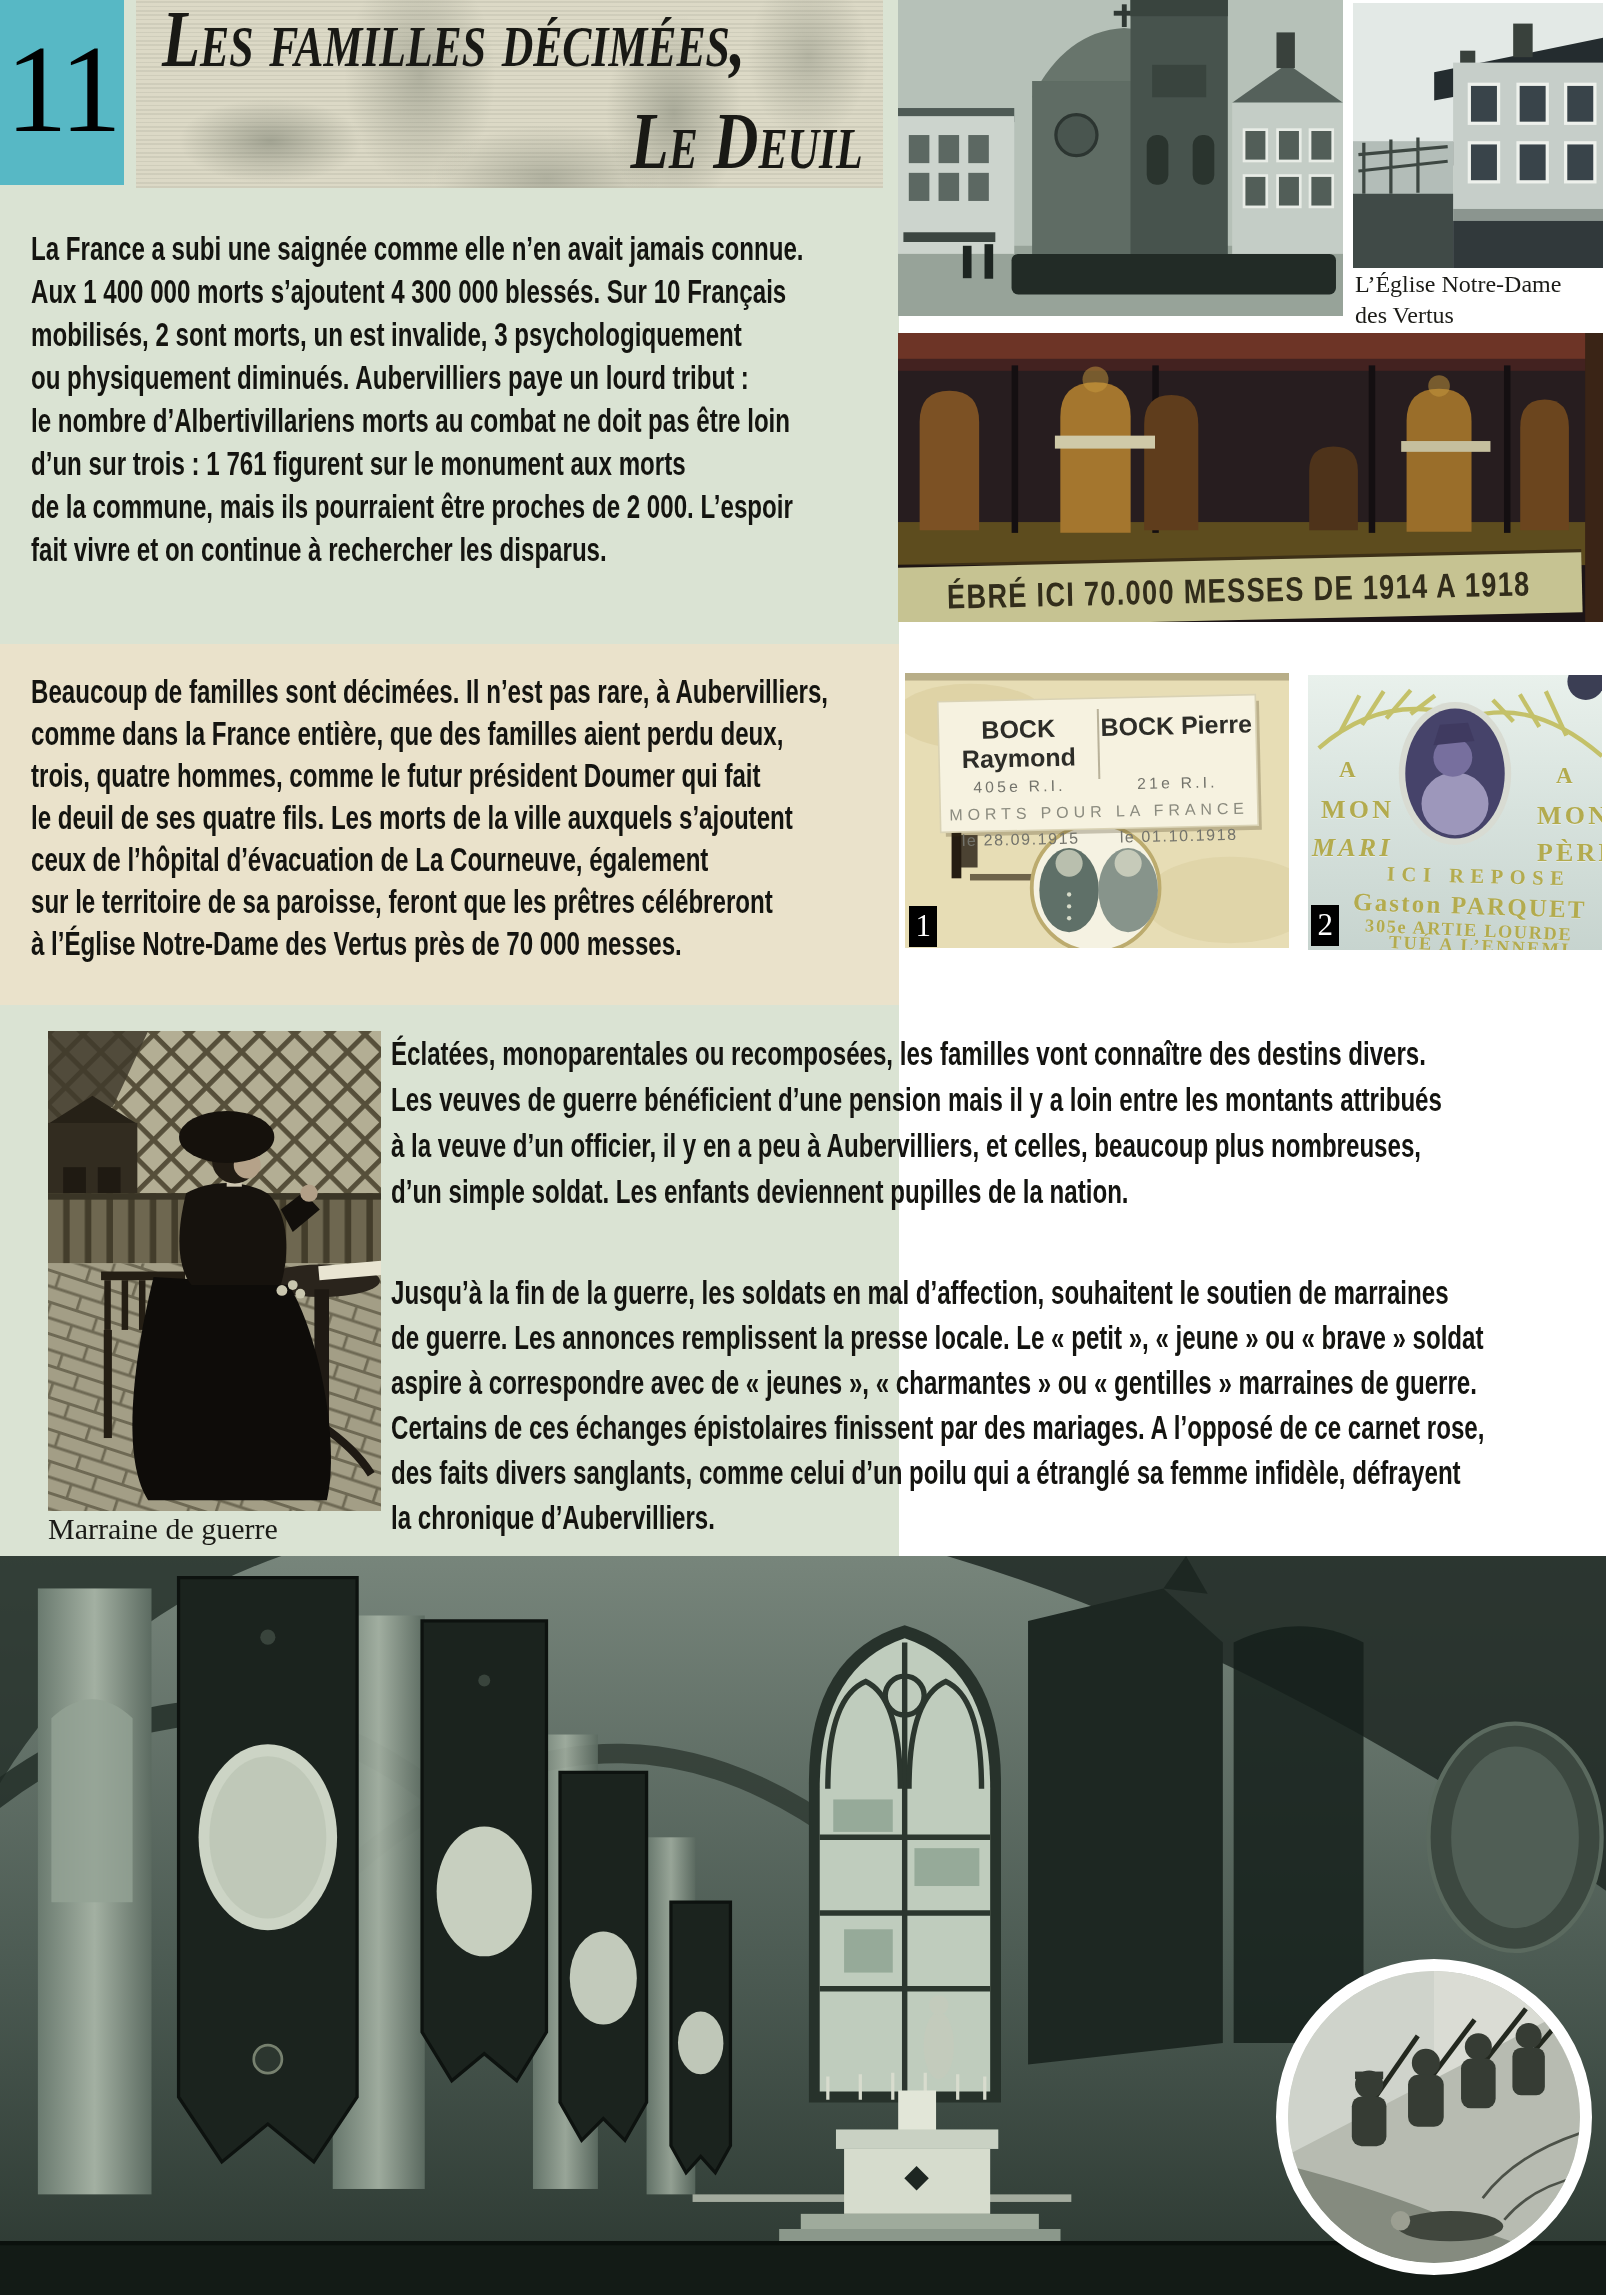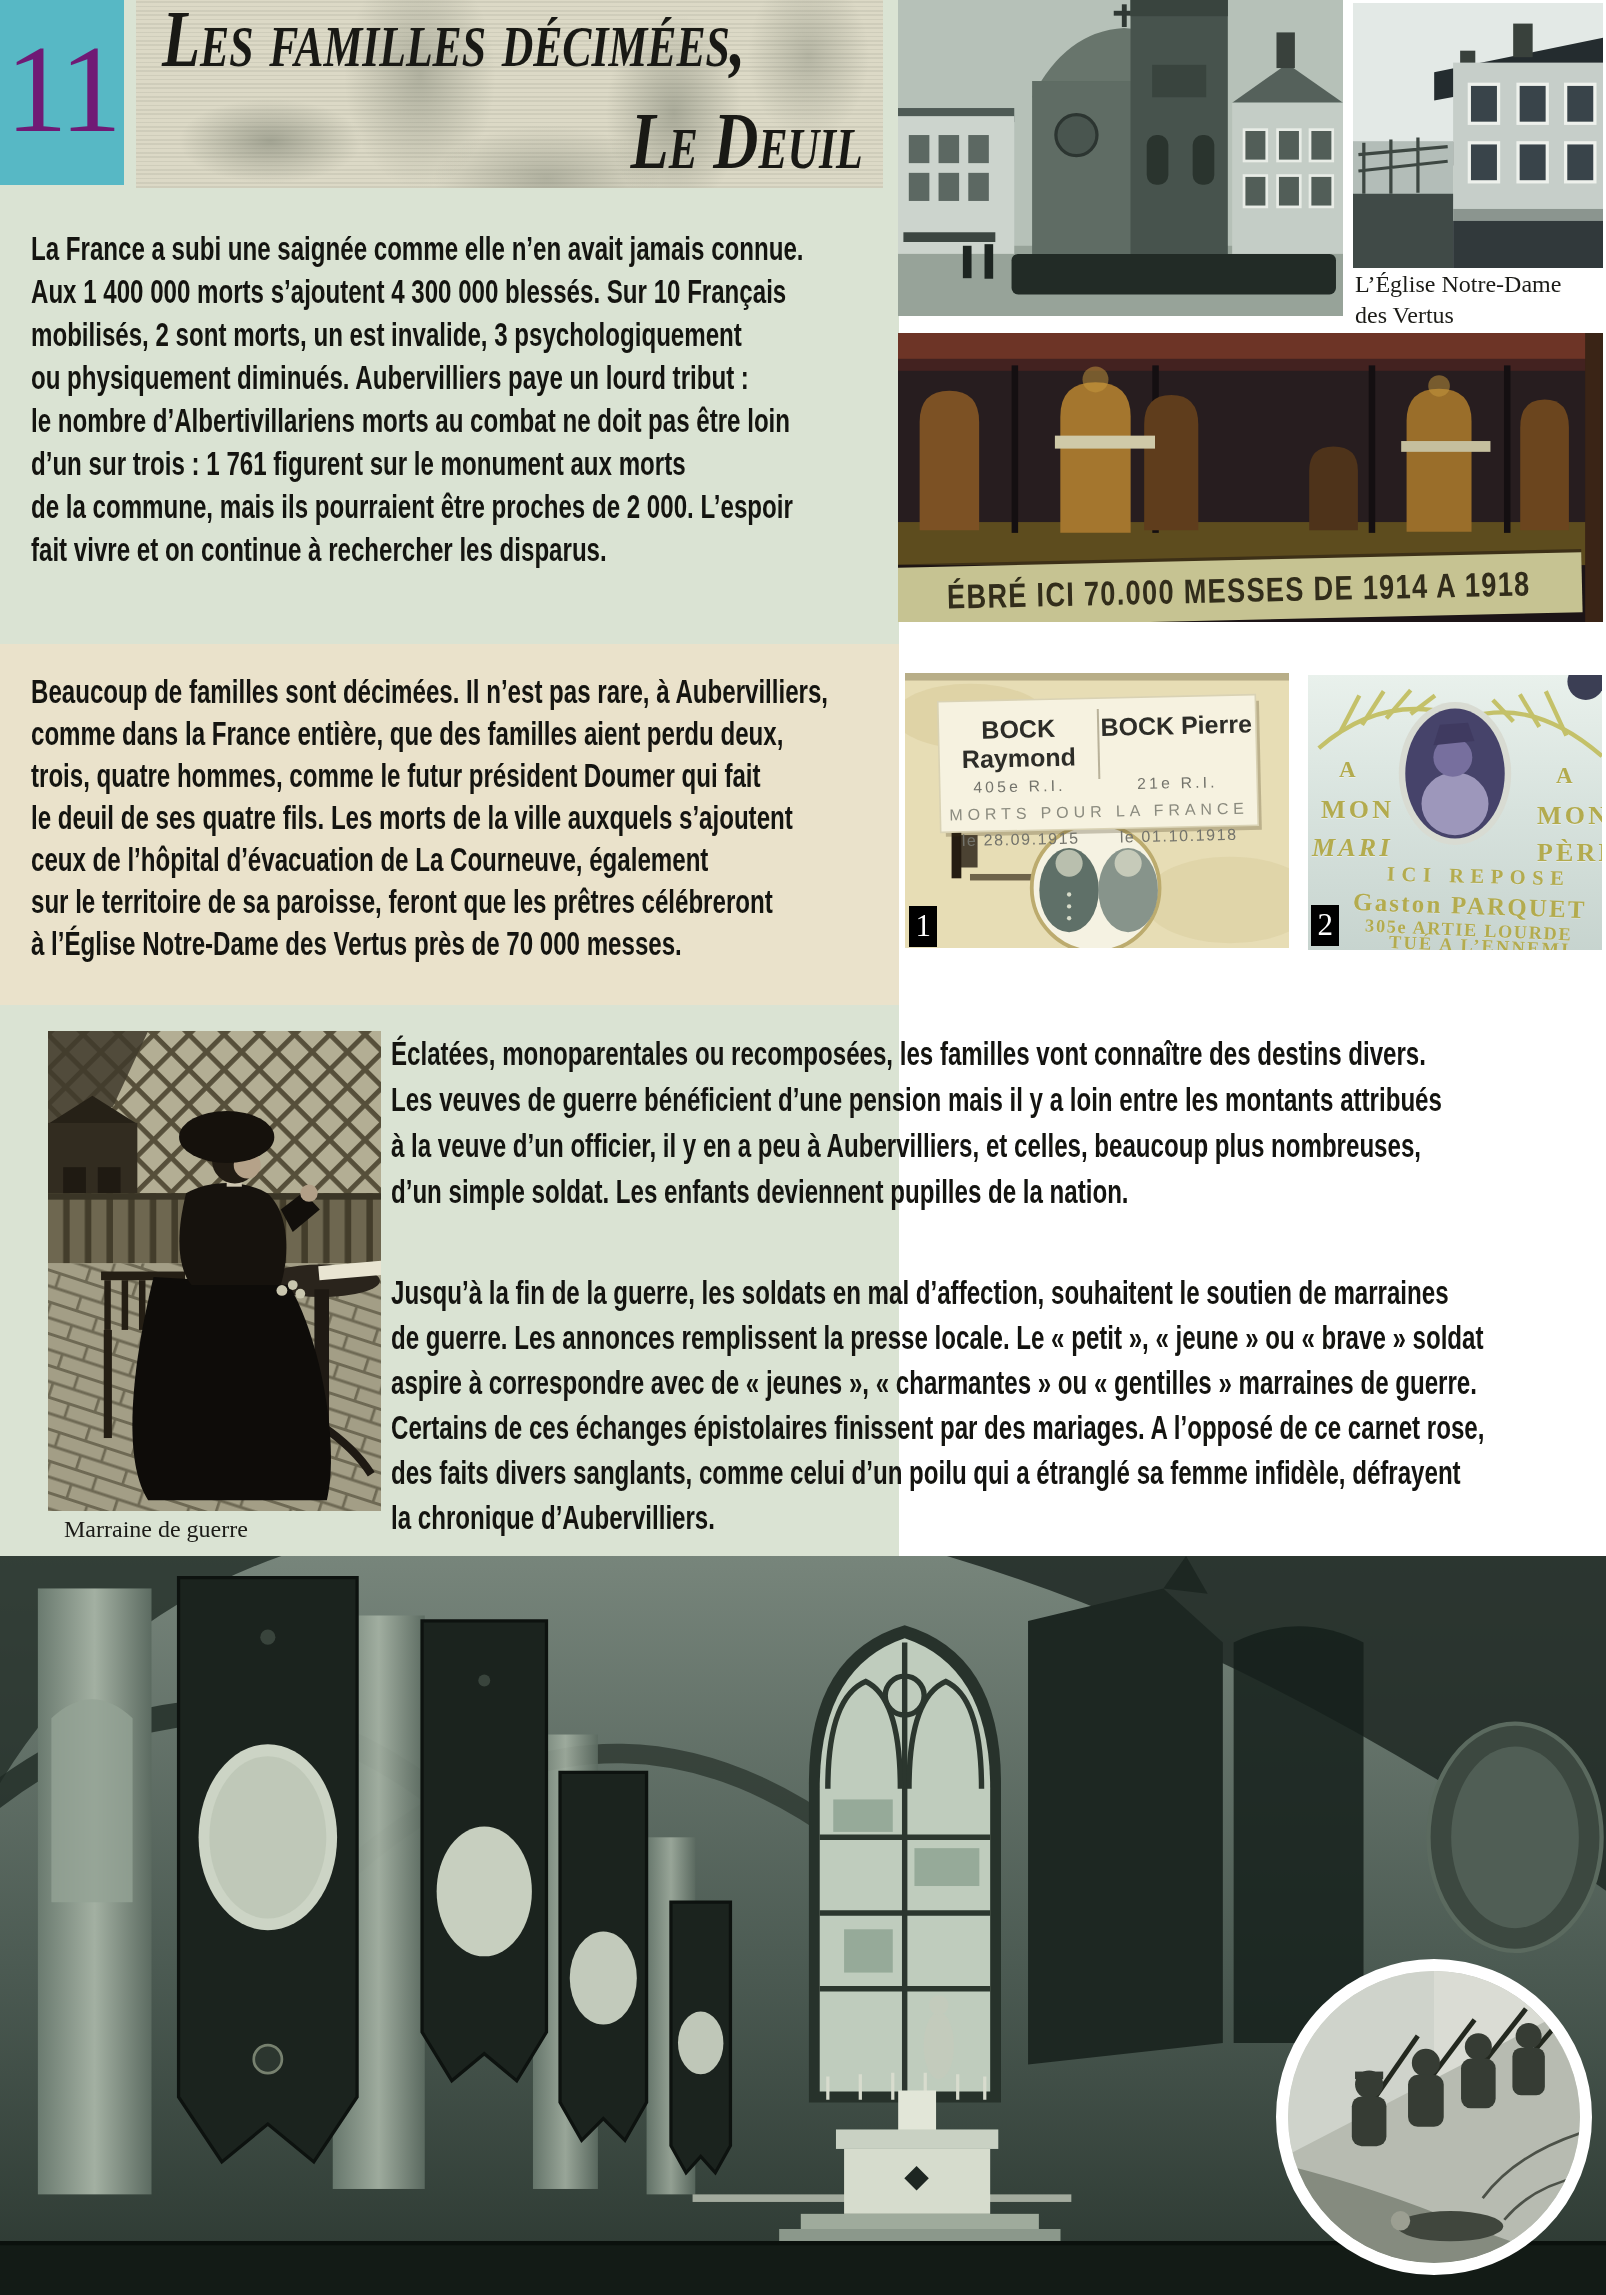--- a/index.html
+++ b/index.html
@@ -4,21 +4,21 @@
 <style>
   html,body{margin:0;padding:0;background:#fff;}
   #page{position:relative;width:1607px;height:2295px;background:#ffffff;overflow:hidden;
         font-family:"Liberation Sans",sans-serif;}
 
   
   .green-col{position:absolute;left:0;top:0;width:899px;height:1556px;background:#dae3d3;}
   .beige-band{position:absolute;left:0;top:644px;width:899px;height:361px;background:#eae2cb;}
 
   
-  .badge{position:absolute;left:0;top:0;width:124px;height:185px;background:#57b8c5;color:#701a75;
+  .badge{position:absolute;left:0;top:0;width:124px;height:185px;background:#57b8c5;color:#000000;
          font-family:"Liberation Serif",serif;font-size:124px;line-height:179px;text-align:center;letter-spacing:-3.2px;}
 
   
   .banner{position:absolute;left:136px;top:0;width:747px;height:188px;background-color:#dcd9c6;
     background-image:
       radial-gradient(ellipse 141px 65px at 18% 75%, rgba(96,102,88,.45), transparent 65%),
       radial-gradient(ellipse 108px 162px at 38% 40%, rgba(96,102,88,.35), transparent 70%),
       radial-gradient(ellipse 97px 141px at 72% 60%, rgba(96,102,88,.40), transparent 70%),
       radial-gradient(ellipse 162px 76px at 55% 95%, rgba(96,102,88,.35), transparent 70%),
       radial-gradient(ellipse 87px 119px at 90% 30%, rgba(96,102,88,.30), transparent 70%),
@@ -33,21 +33,21 @@
             transform:scaleX(.73);transform-origin:0 0;}
   .p1{left:31px;top:227px;width:1255px;font-size:33px;line-height:43px;}
   .p2{left:31px;top:671px;width:1255px;font-size:33px;line-height:42px;}
   .p3{left:391px;top:1031px;width:1677px;font-size:33px;line-height:46px;}
   .p4{left:391px;top:1270px;width:1677px;font-size:33px;line-height:45px;}
 
   
   .cap{position:absolute;font-family:"Liberation Serif",serif;color:#1b1b17;}
   .cap-church{left:1355px;top:269px;width:238px;font-size:24px;line-height:31px;}
   .cap-tombs{left:902px;top:962px;width:703px;font-size:24px;line-height:31px;}
-  .cap-marraine{left:48px;top:1514px;width:335px;font-size:24px;line-height:30px;margin-left:16px;}
+  .cap-marraine{left:48px;top:1514px;width:335px;font-size:30px;line-height:30px;}
 
   
   .ph{position:absolute;overflow:hidden;}
   .ph svg{display:block;width:100%;height:100%;}
   #ph-church{left:898px;top:0;width:445px;height:316px;}
   #ph-street{left:1353px;top:3.2px;width:250px;height:265px;}
   #ph-vitrail{left:898px;top:333px;width:705px;height:289px;}
   #ph-tomb1{left:905px;top:673px;width:384px;height:275px;}
   #ph-tomb2{left:1308px;top:675px;width:294px;height:275px;}
   #ph-woman{left:48px;top:1031px;width:333px;height:480px;}

